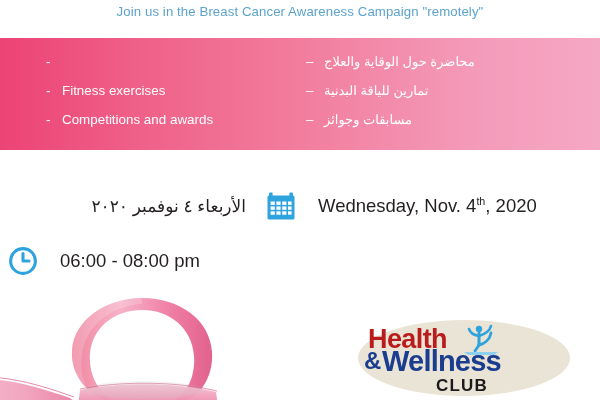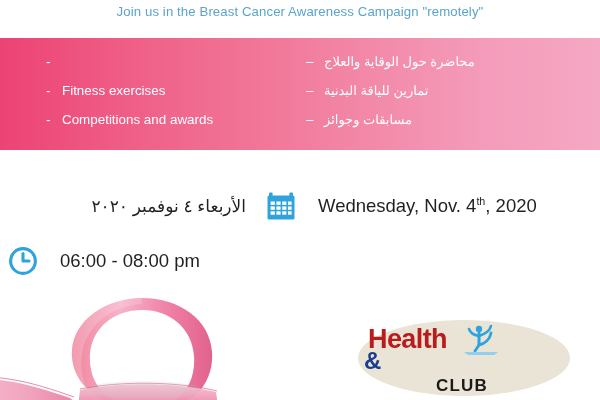--- a/index.html
+++ b/index.html
@@ -318,17 +318,18 @@
       <svg class="lg-figure" viewBox="0 0 44 32">
         <circle cx="19" cy="5" r="3.2" fill="#2ea3dd"></circle>
         <path d="M19 9 L19 21" stroke="#2ea3dd" stroke-width="3" stroke-linecap="round"></path>
         <path d="M19 12 C 25 10, 30 6, 31 2" stroke="#2ea3dd" stroke-width="2.6" fill="none" stroke-linecap="round"></path>
         <path d="M19 12 C 13 11, 10 8, 9 5" stroke="#2ea3dd" stroke-width="2.6" fill="none" stroke-linecap="round"></path>
         <path d="M19 21 C 25 20, 30 15, 31 9" stroke="#2ea3dd" stroke-width="2.8" fill="none" stroke-linecap="round"></path>
         <path d="M19 21 L 15 27" stroke="#2ea3dd" stroke-width="2.8" fill="none" stroke-linecap="round"></path>
         <path d="M4 28 L 38 28 L 34 31 L 8 31 Z" fill="#8fd0ef"></path>
       </svg>
       <span class="lg-amp">&amp;</span>
+      <span class="lg-wellness">Wellness</span>
       <span class="lg-club">CLUB</span>
     </div>
   </div>
 
 </div>
 
 </body></html>

